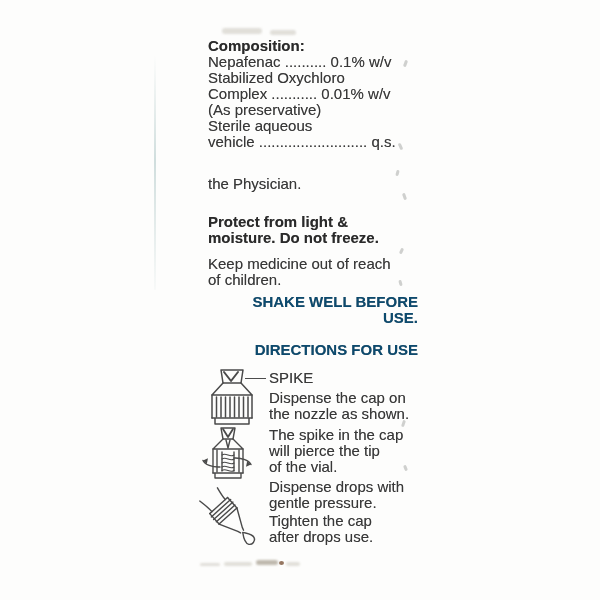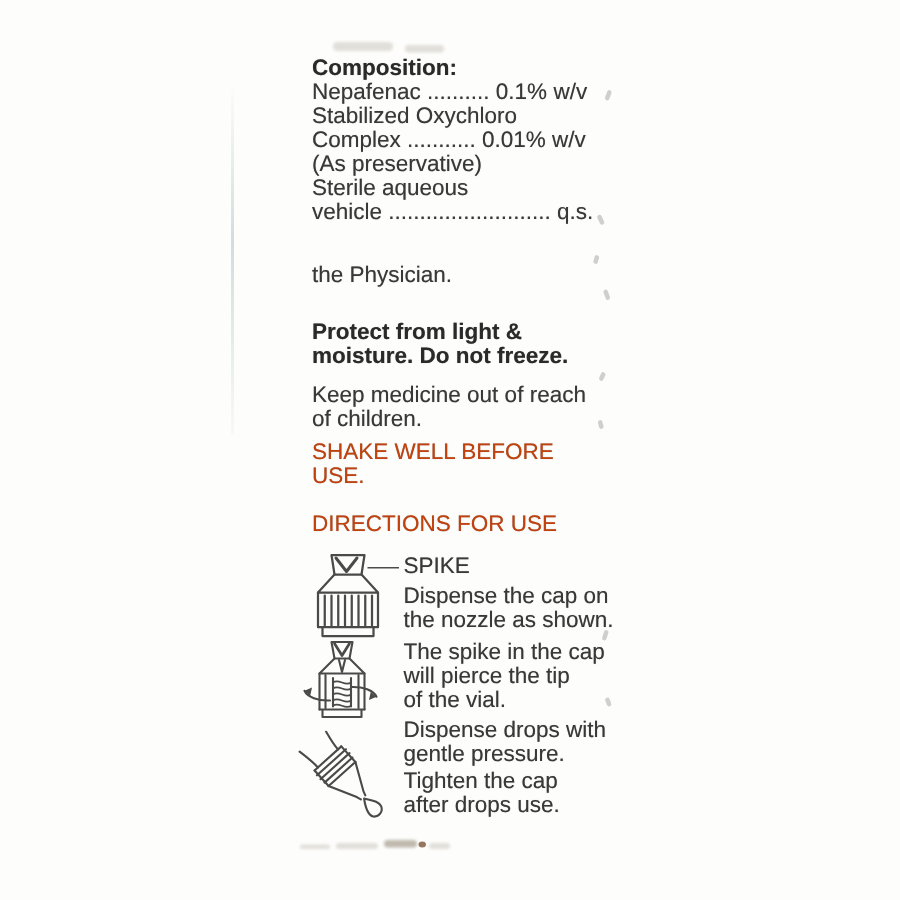--- a/index.html
+++ b/index.html
@@ -9,21 +9,21 @@
     font-family:"Liberation Sans", sans-serif;
   }
   .page{position:absolute;inset:0;}
   .txt{
     position:absolute;left:208px;width:210px;
     font-size:15px;line-height:16px;color:#383838;
     text-shadow:0 0 .5px rgba(70,70,70,.55);
     white-space:nowrap;
   }
   .bold{font-weight:700;color:#2a2a2a;}
-  .caps{font-weight:400;color:#c2410c;}
+  .caps{font-weight:700;color:#0c4a6e;text-align:right;}
   .edge-left{
     position:absolute;left:154px;top:55px;width:2px;height:235px;
     background:linear-gradient(to bottom,rgba(150,180,180,0),rgba(140,175,175,.40) 45%,rgba(150,180,180,.05));
     border-radius:2px;
   }
   .speck{position:absolute;background:rgba(150,152,150,.45);border-radius:2px;}
   .smudge{position:absolute;background:rgba(190,186,176,.45);border-radius:3px;filter:blur(1px);}
   .smudge.dark{background:rgba(150,140,122,.6);}
   .dot-brown{position:absolute;width:5px;height:4px;border-radius:50%;background:rgba(122,84,56,.8);filter:blur(.3px);}
   .callout-line{position:absolute;border-top:1.6px solid #4c4c4c;}

